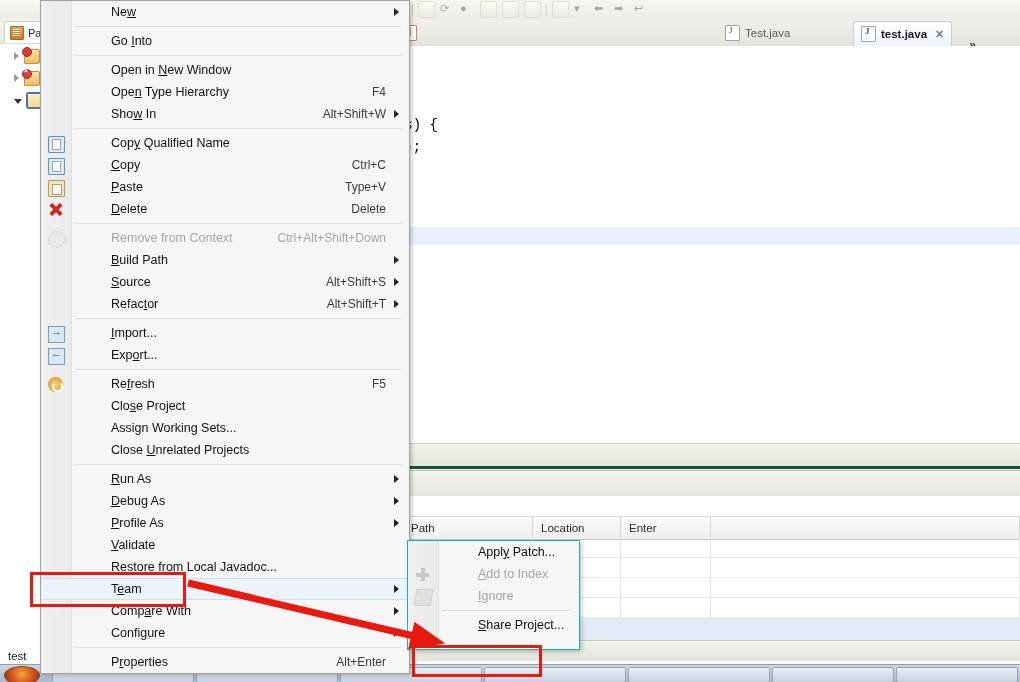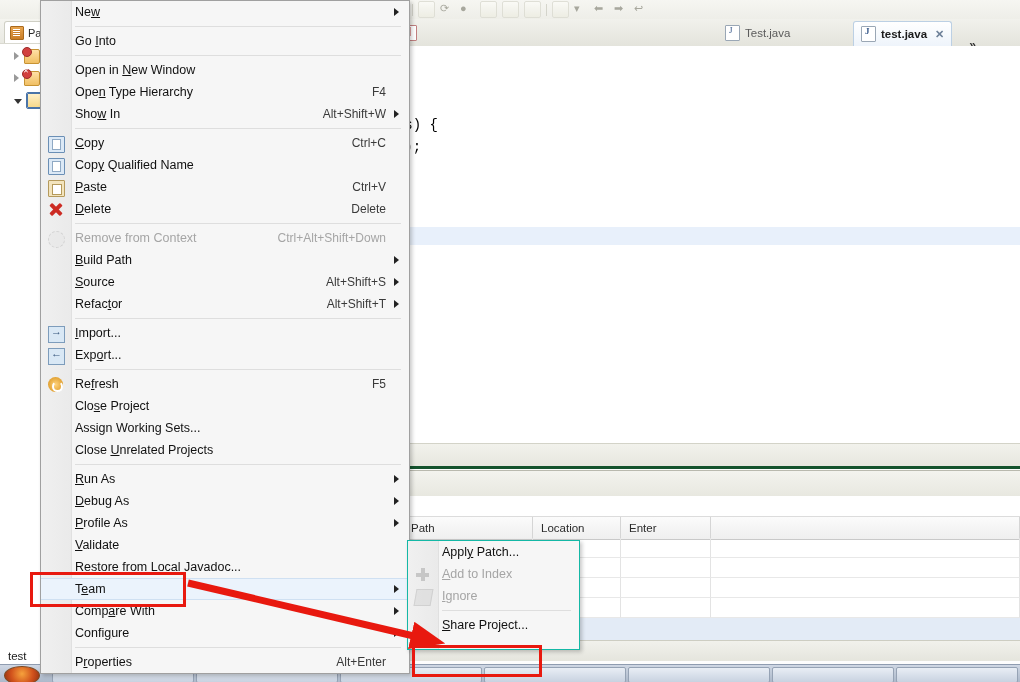--- a/index.html
+++ b/index.html
@@ -282,21 +282,21 @@
     position:absolute; left:0; top:0; width:30px; height:100%;
     background:linear-gradient(90deg,#f0f0f0,#eaeaea);
     border-right:1px solid #e0e0e0;
   }
   .mi {
     position:relative; height:22px; display:flex; align-items:center;
     font-size:12.5px; color:#111; box-sizing:border-box;
     padding-left:34px; padding-right:10px;
   }
   .mi.disabled { color:#a5a5a5; }
-  .mi .label { flex:1; white-space:nowrap; }
+  .mi .label { flex:1; white-space:nowrap;margin-left:36px; }
   .mi .accel { color:#3a3a3a; font-size:12px; margin-left:10px; white-space:nowrap; }
   .mi.disabled .accel { color:#a5a5a5; }
   .mi .arrow {
     width:0; height:0; margin-left:8px;
     border-left:5px solid #222;
     border-top:4px solid transparent; border-bottom:4px solid transparent;
   }
   .mi.disabled .arrow { border-left-color:#b2b2b2; }
   .mi .arrow.spacer { border:none; width:5px; }
   .mi.highlight {
@@ -571,34 +571,34 @@
           <span class="accel">F4</span>
           <span class="arrow spacer"></span>
         </div>
         <div class="mi">
           <span class="label">Sho<u>w</u> In</span>
           <span class="accel">Alt+Shift+W</span>
           <span class="arrow"></span>
         </div>
         <div class="ctx-sep"></div>
         <div class="mi">
+          <span class="mi-ico ico-copyq"></span>
+          <span class="label">Cop<u>y</u> Qualified Name</span>
+          <span class="arrow spacer"></span>
+        </div>
+        <div class="mi">
           <span class="mi-ico ico-copy"></span>
           <span class="label"><u>C</u>opy</span>
           <span class="accel">Ctrl+C</span>
           <span class="arrow spacer"></span>
         </div>
         <div class="mi">
-          <span class="mi-ico ico-copyq"></span>
-          <span class="label">Cop<u>y</u> Qualified Name</span>
-          <span class="arrow spacer"></span>
-        </div>
-        <div class="mi">
           <span class="mi-ico ico-paste"></span>
           <span class="label"><u>P</u>aste</span>
-          <span class="accel">Ctrl+V</span>
+          <span class="accel">Type+V</span>
           <span class="arrow spacer"></span>
         </div>
         <div class="mi">
           <span class="mi-ico ico-delete"></span>
           <span class="label"><u>D</u>elete</span>
           <span class="accel">Delete</span>
           <span class="arrow spacer"></span>
         </div>
         <div class="ctx-sep"></div>
         <div class="mi disabled">

